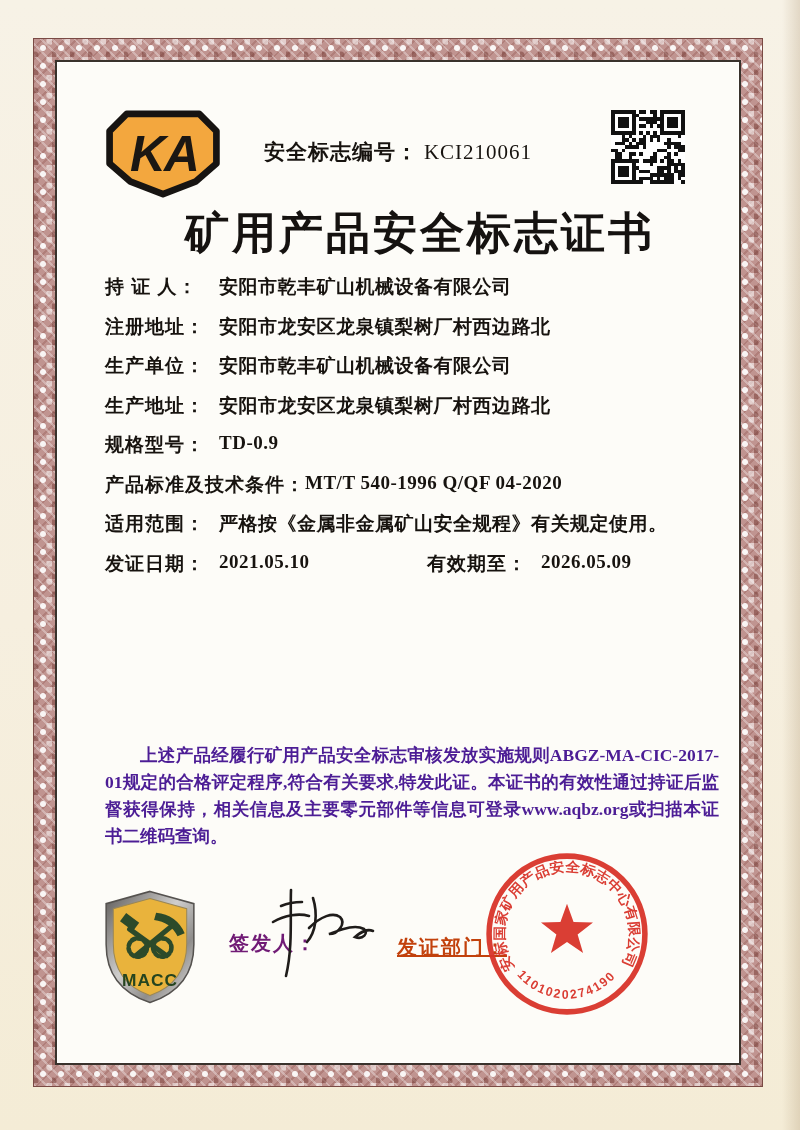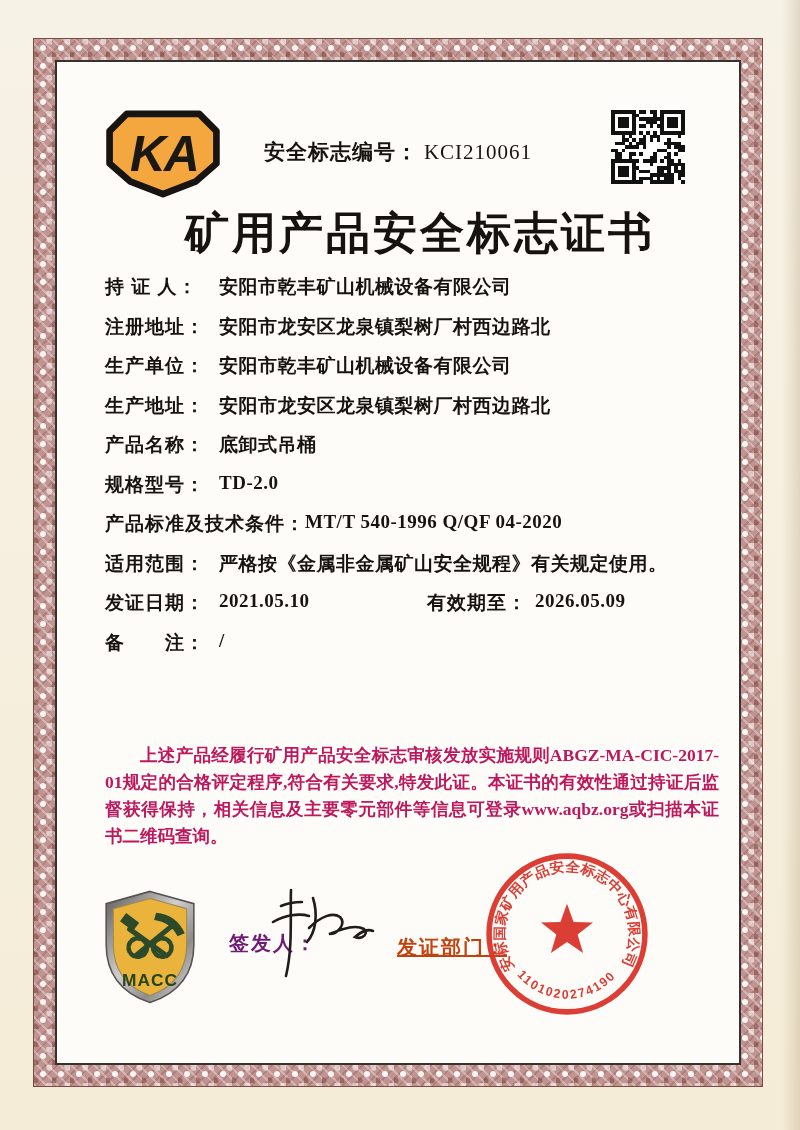--- a/index.html
+++ b/index.html
@@ -62,27 +62,27 @@
   
   .fields { position:absolute; left:48px; top:212px; width:610px; z-index:1; }
   .row { height:39.5px; position:relative; color:#17130f; }
   .row .label {
     display:inline-block; min-width:114px; vertical-align:top;
     font-family:"Liberation Sans",sans-serif; font-weight:bold;
     font-size:19px; letter-spacing:1px;
   }
   .row .value { font-size:19px; font-weight:600; letter-spacing:.5px; }
   .row .valid-part { position:absolute; left:322px; top:0; }
-  .row .valid-part .label { min-width:0; margin-right:8px; }
+  .row .valid-part .label { min-width:0; margin-right:14px; }
 
   
   .notice {
     position:absolute; left:48px; top:680px; width:614px; z-index:1;
     font-size:17.5px; line-height:27px; font-weight:600;
-    text-indent:2em; text-align:justify; color:#be185d;
+    text-indent:2em; text-align:justify; color:#4c1d95;
   }
 
   
   .macc-shield { position:absolute; left:42px; top:826px; width:102px; height:118px; z-index:1; }
   .signer-label { position:absolute; left:172px; top:868px; z-index:1;
     font-size:20px; font-weight:bold; letter-spacing:2px; color:#701a75; }
   .signature { position:absolute; left:206px; top:822px; width:120px; height:100px; z-index:2; }
   .dept-label { position:absolute; left:340px; top:872px; z-index:1;
     font-size:20px; font-weight:bold; letter-spacing:2px; color:#c2410c;text-decoration:underline; }
   .seal { position:absolute; left:424px; top:786px; width:172px; height:172px; z-index:3; opacity:.95; }
@@ -256,29 +256,27 @@
         <rect x="20" y="20" width="1" height="1" fill="#111"></rect>
       </svg>
 
     <div class="main-title">矿用产品安全标志证书</div>
 
     <div class="fields">
       <div class="row"><span class="label">持 证 人：</span><span class="value">安阳市乾丰矿山机械设备有限公司</span></div>
       <div class="row"><span class="label">注册地址：</span><span class="value">安阳市龙安区龙泉镇梨树厂村西边路北</span></div>
       <div class="row"><span class="label">生产单位：</span><span class="value">安阳市乾丰矿山机械设备有限公司</span></div>
       <div class="row"><span class="label">生产地址：</span><span class="value">安阳市龙安区龙泉镇梨树厂村西边路北</span></div>
-      <div class="row"><span class="label">产品名称：</span><span class="value">底卸式吊桶</span></div>
-      <div class="row"><span class="label">规格型号：</span><span class="value">TD-2.0</span></div>
+      <div class="row"><span class="label">规格型号：</span><span class="value">TD-0.9</span></div>
       <div class="row"><span class="label">产品标准及技术条件：</span><span class="value">MT/T 540-1996 Q/QF 04-2020</span></div>
       <div class="row"><span class="label">适用范围：</span><span class="value">严格按《金属非金属矿山安全规程》有关规定使用。</span></div>
       <div class="row">
         <span class="label">发证日期：</span><span class="value">2021.05.10</span>
         <span class="valid-part"><span class="label">有效期至：</span><span class="value">2026.05.09</span></span>
       </div>
-      <div class="row"><span class="label">备　　注：</span><span class="value">/</span></div>
     </div>
 
     <div class="notice">上述产品经履行矿用产品安全标志审核发放实施规则ABGZ-MA-CIC-2017-01规定的合格评定程序,符合有关要求,特发此证。本证书的有效性通过持证后监督获得保持，相关信息及主要零元部件等信息可登录www.aqbz.org或扫描本证书二维码查询。</div>
 
     <svg class="macc-shield" viewBox="0 0 100 115">
       <defs>
         <linearGradient id="metal" x1="0" y1="0" x2="1" y2="1">
           <stop offset="0" stop-color="#5d5a58"></stop>
             <stop offset=".45" stop-color="#cfcecd"></stop>
           <stop offset=".7" stop-color="#8f8d8b"></stop>

